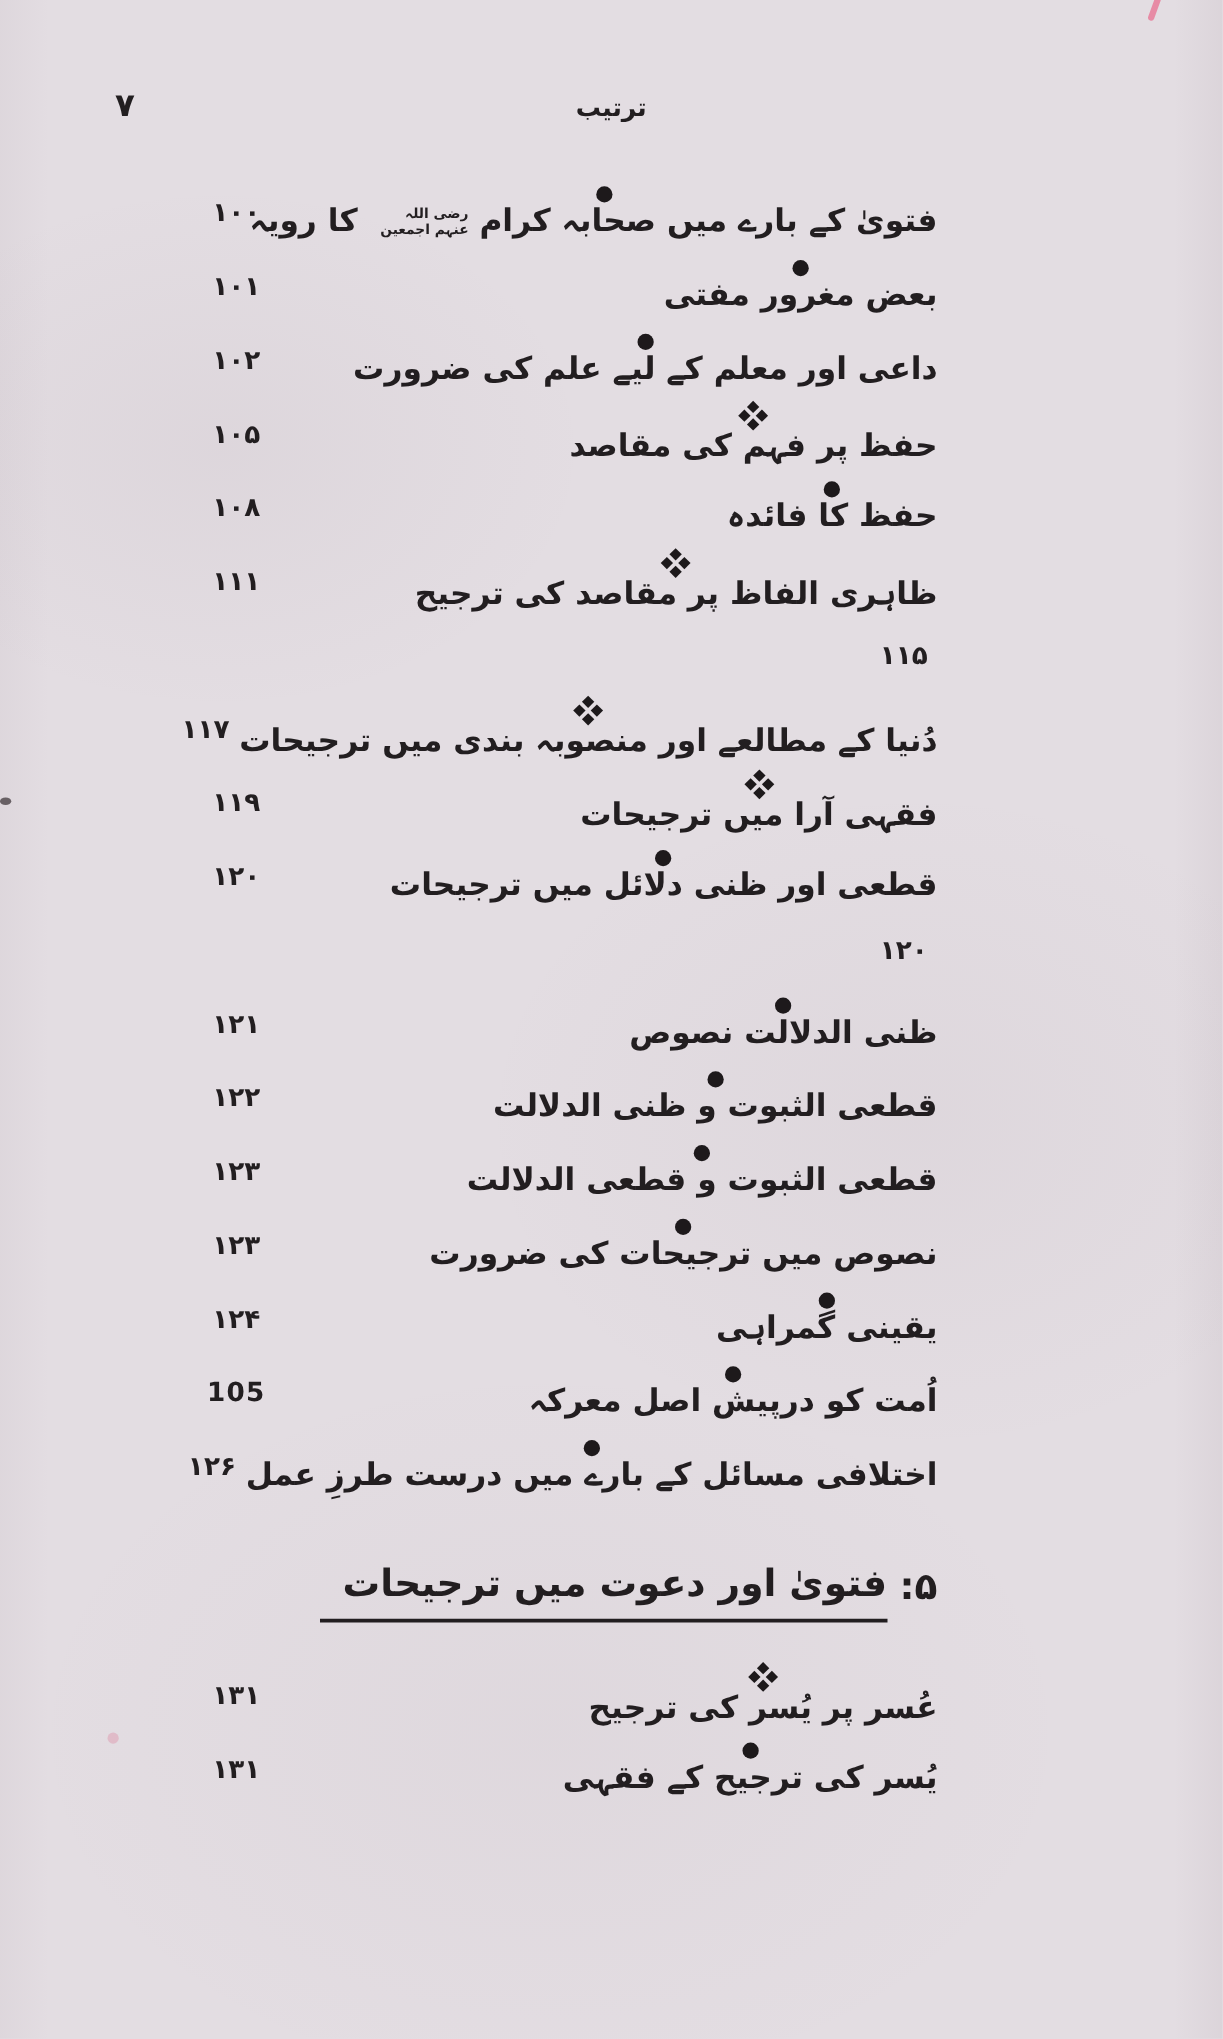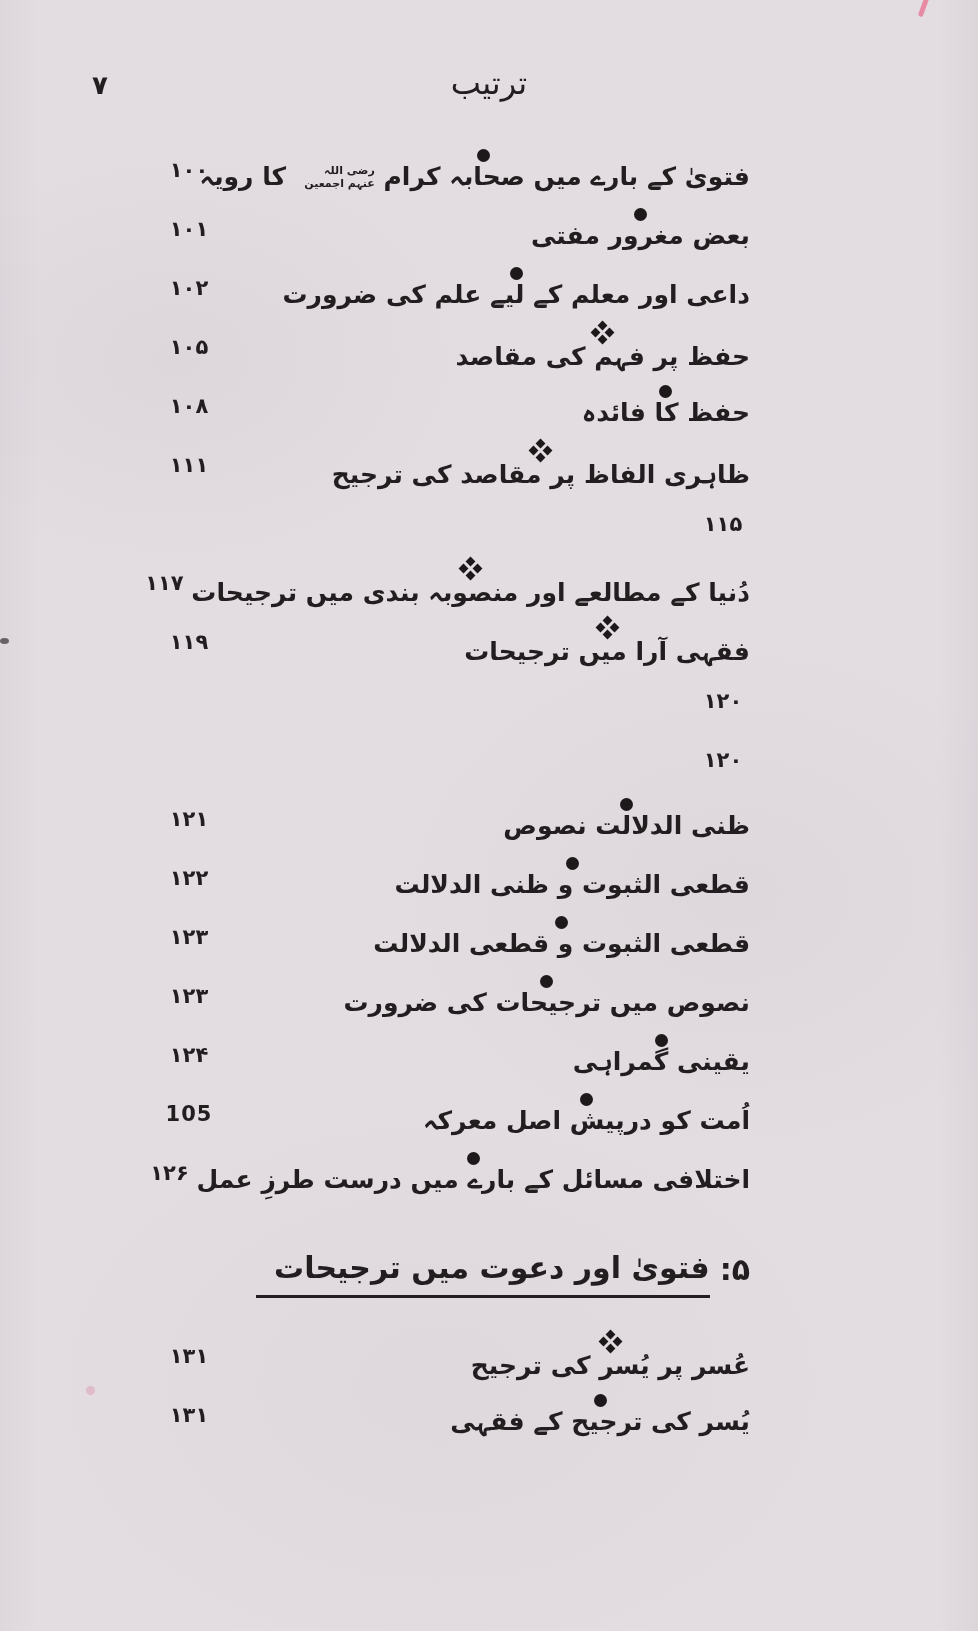--- a/index.html
+++ b/index.html
@@ -36,23 +36,23 @@
   .speck-pink {
     position: absolute; left: 86px; top: 1386px;
     width: 9px; height: 9px; background: #dfa0b4; border-radius: 50%;
     opacity: 0.55;
   }
   .page-number {
     position: absolute; top: 70px; left: 92px;
     font-size: 26px; font-weight: bold;
   }
   .header-title {
-    position: absolute; top: 64px; left: 0; width: 100%;
+    position: absolute; top: 74px; left: 0; width: 100%;
     text-align: center;
-    font-size: 32px; font-weight: normal;
+    font-size: 20px; font-weight: bold;
   }
   .toc {
     position: absolute;
     top: 140px; left: 162px; right: 228px;
   }
   .row {
     height: 59px;
     display: flex;
     align-items: center;
     justify-content: space-between;
@@ -218,20 +218,24 @@
             <i></i>
             <i></i>
             <i></i>
           </span>
       <span class="title">فقہی آرا میں ترجیحات</span>
     </span>
     <span class="pgnum">۱۱۹</span>
   </div>
 
   <div class="row" dir="rtl">
+    <span class="entry-main">
+      <span class="bullet dot"></span>
+      <span class="title">قطعی اور ظنی دلائل میں ترجیحات</span>
+    </span>
     <span class="pgnum">۱۲۰</span>
   </div>
 
   <div class="row" dir="rtl">
     <span class="pgnum">۱۲۰</span>
   </div>
 
   <div class="row" dir="rtl">
     <span class="entry-main">
       <span class="bullet dot"></span>

